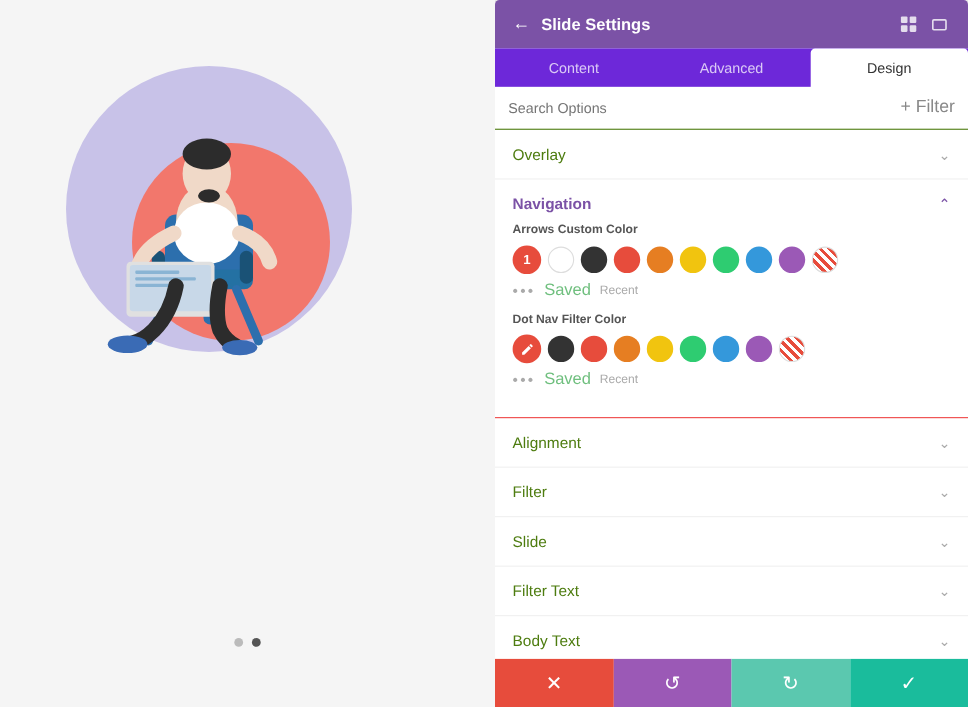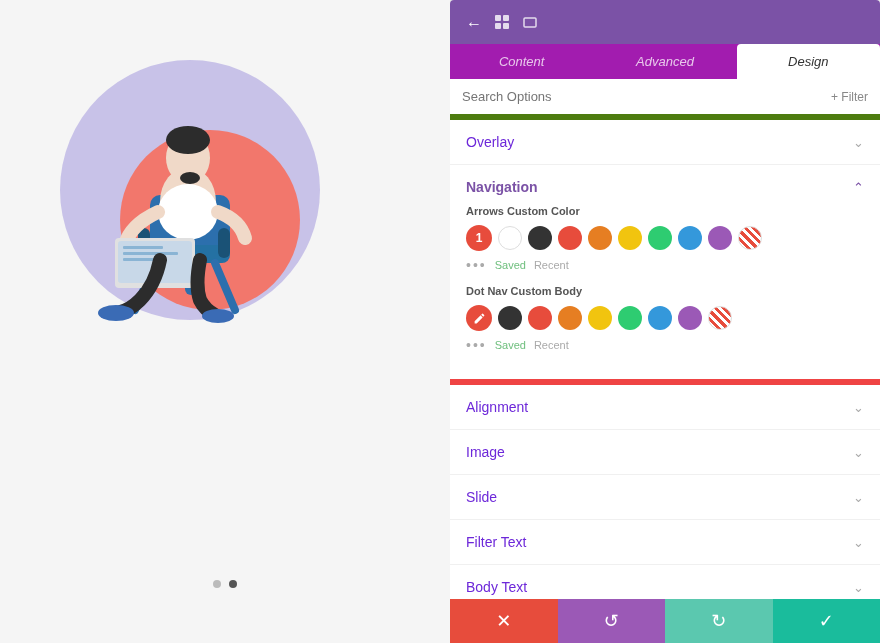--- a/index.html
+++ b/index.html
@@ -111,58 +111,57 @@
       cursor: pointer;
       width: 20px;
       height: 20px;
       display: flex;
       align-items: center;
       justify-content: center;
     }
 
     
     .panel-tabs {
-      background: #a21caf;
-      display: flex;
-      font-style: italic;
+      background: #6d28d9;
+      display: flex;
     }
     .panel-tab {
       flex: 1;
       padding: 10px 0;
       text-align: center;
       color: rgba(255,255,255,0.75);
       font-size: 13px;
       cursor: pointer;
       font-weight: 500;
     }
     .panel-tab.active {
       background: #fff;
       color: #333;
       border-radius: 4px 4px 0 0;
     }
 
     
     .panel-search {
       padding: 10px 12px;
-      border-bottom: 6px solid #4d7c0f;
+      border-bottom: 1px solid #4d7c0f;
       display: flex;
       align-items: center;
       justify-content: space-between;
       background: #fff;
     }
     .panel-search input {
       border: none;
       outline: none;
       font-size: 13px;
       color: #999;
       flex: 1;
       background: transparent;
     }
     .filter-btn {
-      font-size: 12px;
+      font-size: 16px;
       color: #888;
       cursor: pointer;
       display: flex;
       align-items: center;
       gap: 3px;
     }
 
     
     .panel-content {
       flex: 1;
@@ -181,38 +180,38 @@
     .section-row {
       display: flex;
       align-items: center;
       justify-content: space-between;
       padding: 14px 16px;
       border-bottom: 1px solid #f0f0f0;
       cursor: pointer;
     }
     .section-row-label {
       font-size: 14px;
-      color: #6d28d9;
+      color: #4d7c0f;
       font-weight: 400;
     }
     .section-row-label.purple {
       color: #7b52a6;
       font-weight: 600;
     }
     .chevron {
       color: #aaa;
       font-size: 13px;
     }
     .chevron.up {
       color: #7b52a6;
     }
 
     
     .nav-section {
-      border-bottom: 6px solid #ef4444;
+      border-bottom: 1px solid #ef4444;
       padding: 0 16px 14px;
     }
     .nav-section-header {
       display: flex;
       align-items: center;
       justify-content: space-between;
       padding: 14px 0 10px;
       cursor: pointer;
     }
 
@@ -277,21 +276,21 @@
       gap: 8px;
       margin-top: 6px;
     }
     .dots-more {
       color: #aaa;
       font-size: 14px;
       letter-spacing: 2px;
       cursor: pointer;
     }
     .saved-label {
-      font-size: 11px;
+      font-size: 15px;
       color: #6fbf7e;
       cursor: pointer;
     }
     .recent-label {
       font-size: 11px;
       color: #aaa;
       cursor: pointer;
     }
 
     
@@ -368,20 +367,21 @@
   <div class="slide-dots">
     <div class="slide-dot"></div>
     <div class="slide-dot active"></div>
   </div>
 </div>
 
 <div class="panel">
 
   <div class="panel-header">
     <span class="panel-header-back">←</span>
+    <span class="panel-header-title">Slide Settings</span>
     <div class="panel-header-icons">
       <span class="panel-header-icon">
         <svg width="16" height="16" viewBox="0 0 16 16" fill="rgba(255,255,255,0.8)">
           <rect x="1" y="1" width="6" height="6" rx="1"></rect>
           <rect x="9" y="1" width="6" height="6" rx="1"></rect>
           <rect x="1" y="9" width="6" height="6" rx="1"></rect>
           <rect x="9" y="9" width="6" height="6" rx="1"></rect>
         </svg>
       </span>
       <span class="panel-header-icon">
@@ -431,21 +431,21 @@
           <div class="color-swatch striped"></div>
         </div>
         <div class="color-saved-recent">
           <span class="dots-more">•••</span>
           <span class="saved-label">Saved</span>
           <span class="recent-label">Recent</span>
         </div>
       </div>
 
       <div class="color-subsection">
-        <div class="color-subsection-label">Dot Nav Custom Body</div>
+        <div class="color-subsection-label">Dot Nav Filter Color</div>
         <div class="color-row">
           <div class="color-number-badge badge-2" style="position:relative;">
 
             <svg width="13" height="13" viewBox="0 0 24 24" fill="#fff">
               <path d="M3 17.25V21h3.75L17.81 9.94l-3.75-3.75L3 17.25zm17.71-10.21a1 1 0 000-1.41l-2.34-2.34a1 1 0 00-1.41 0l-1.83 1.83 3.75 3.75 1.83-1.83z"></path>
             </svg>
           </div>
           <div class="color-swatch" style="background:#333;"></div>
           <div class="color-swatch" style="background:#e74c3c;"></div>
           <div class="color-swatch" style="background:#e67e22;"></div>
@@ -462,21 +462,21 @@
         </div>
       </div>
     </div>
 
     <div class="section-row">
       <span class="section-row-label">Alignment</span>
       <span class="chevron">⌄</span>
     </div>
 
     <div class="section-row">
-      <span class="section-row-label">Image</span>
+      <span class="section-row-label">Filter</span>
       <span class="chevron">⌄</span>
     </div>
 
     <div class="section-row">
       <span class="section-row-label">Slide</span>
       <span class="chevron">⌄</span>
     </div>
 
     <div class="section-row">
       <span class="section-row-label">Filter Text</span>

